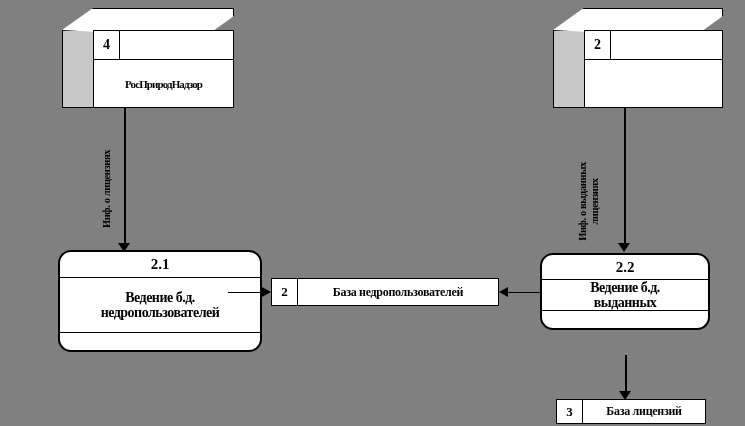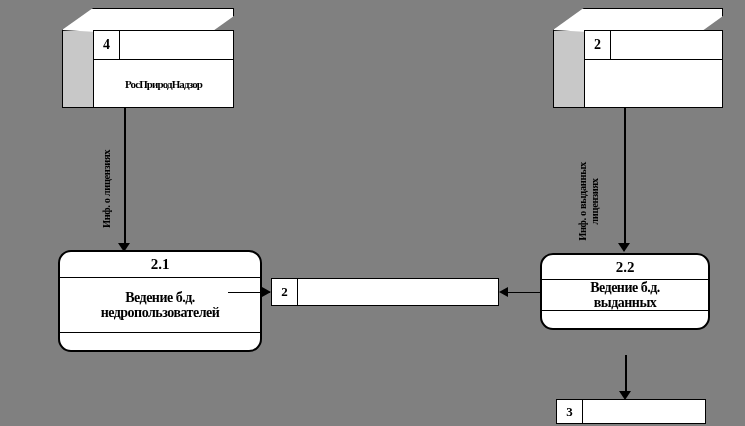--- a/index.html
+++ b/index.html
@@ -259,25 +259,27 @@
       </span>
     </div>
     <div class="p-foot"></div>
   </div>
 
   <div class="hline" style="left:228px; top:292px; width:42px;"></div>
   <div class="arrow-right" style="left:262px; top:287px;"></div>
 
   <div class="store" style="left:271px; top:278px; width:228px; height:28px;">
     <div class="s-num">2</div>
+    <div class="s-label">База недропользователей</div>
   </div>
 
   <div class="hline" style="left:508px; top:292px; width:33px;"></div>
   <div class="arrow-left" style="left:499px; top:287px;"></div>
 
   <div class="vline" style="left:625px; top:355px; height:42px;"></div>
   <div class="arrow-down" style="left:619px; top:391px;"></div>
 
   <div class="store" style="left:556px; top:399px; width:150px; height:25px;">
     <div class="s-num">3</div>
+    <div class="s-label">База лицензий</div>
   </div>
 
 </div>
 
 </body></html>

